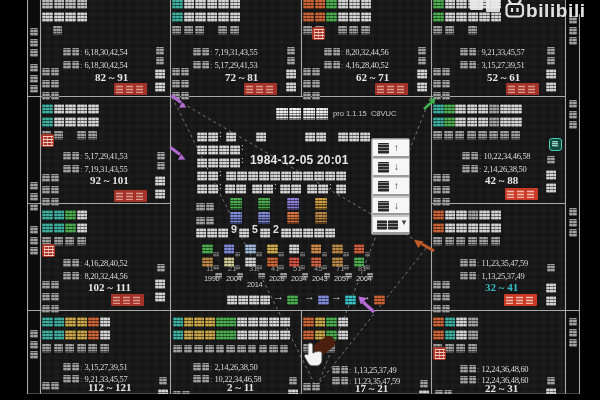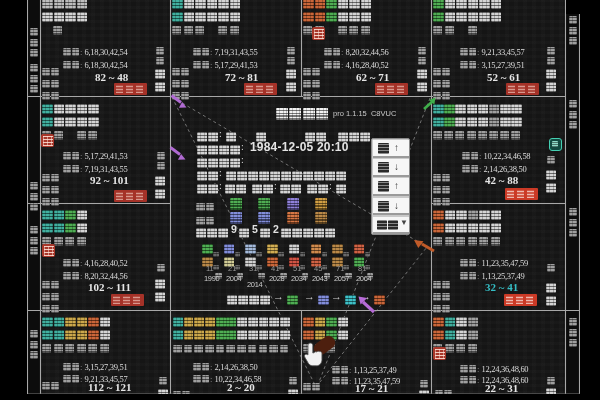--- a/index.html
+++ b/index.html
@@ -85,21 +85,21 @@
       <i style="display:block;width:8px;height:8px;margin-bottom:2.5px;border-radius:1px;opacity:1.0;background-color:#9a9a9a;background-image:repeating-linear-gradient(90deg,rgba(0,0,0,.22) 0 1px,transparent 1px 3.5px),repeating-linear-gradient(0deg,rgba(0,0,0,.5) 0 1.5px,rgba(255,255,255,.05) 1.5px 3px);"></i>
       <i style="display:block;width:8px;height:8px;margin-bottom:2.5px;border-radius:1px;opacity:1.0;background-color:#9a9a9a;background-image:repeating-linear-gradient(90deg,rgba(0,0,0,.22) 0 1px,transparent 1px 3.5px),repeating-linear-gradient(0deg,rgba(0,0,0,.5) 0 1.5px,rgba(255,255,255,.05) 1.5px 3px);"></i>
     </div>
 
 <div>
 <div style="position:absolute;left:42px;top:-5px;height:10.5px;white-space:nowrap;"><i style="display:inline-block;width:10.5px;height:10.5px;margin-right:1.1px;border-radius:1px;opacity:1.0;background-color:#b9b9b9;background-image:repeating-linear-gradient(90deg,rgba(0,0,0,.22) 0 1px,transparent 1px 3.5px),repeating-linear-gradient(0deg,rgba(0,0,0,.5) 0 1.5px,rgba(255,255,255,.05) 1.5px 3px);"></i><i style="display:inline-block;width:10.5px;height:10.5px;margin-right:1.1px;border-radius:1px;opacity:1.0;background-color:#b9b9b9;background-image:repeating-linear-gradient(90deg,rgba(0,0,0,.22) 0 1px,transparent 1px 3.5px),repeating-linear-gradient(0deg,rgba(0,0,0,.5) 0 1.5px,rgba(255,255,255,.05) 1.5px 3px);"></i><i style="display:inline-block;width:10.5px;height:10.5px;margin-right:1.1px;border-radius:1px;opacity:1.0;background-color:#b9b9b9;background-image:repeating-linear-gradient(90deg,rgba(0,0,0,.22) 0 1px,transparent 1px 3.5px),repeating-linear-gradient(0deg,rgba(0,0,0,.5) 0 1.5px,rgba(255,255,255,.05) 1.5px 3px);"></i><i style="display:inline-block;width:10.5px;height:10.5px;margin-right:1.1px;border-radius:1px;opacity:1.0;background-color:#b9b9b9;background-image:repeating-linear-gradient(90deg,rgba(0,0,0,.22) 0 1px,transparent 1px 3.5px),repeating-linear-gradient(0deg,rgba(0,0,0,.5) 0 1.5px,rgba(255,255,255,.05) 1.5px 3px);"></i></div>
 <div style="position:absolute;left:42px;top:8px;height:10.5px;white-space:nowrap;"><i style="display:inline-block;width:10.5px;height:10.5px;margin-right:1.1px;border-radius:1px;opacity:1.0;background-color:#d2d2d2;background-image:repeating-linear-gradient(90deg,rgba(0,0,0,.22) 0 1px,transparent 1px 3.5px),repeating-linear-gradient(0deg,rgba(0,0,0,.5) 0 1.5px,rgba(255,255,255,.05) 1.5px 3px);"></i><i style="display:inline-block;width:10.5px;height:10.5px;margin-right:1.1px;border-radius:1px;opacity:1.0;background-color:#d2d2d2;background-image:repeating-linear-gradient(90deg,rgba(0,0,0,.22) 0 1px,transparent 1px 3.5px),repeating-linear-gradient(0deg,rgba(0,0,0,.5) 0 1.5px,rgba(255,255,255,.05) 1.5px 3px);"></i><i style="display:inline-block;width:10.5px;height:10.5px;margin-right:1.1px;border-radius:1px;opacity:1.0;background-color:#d2d2d2;background-image:repeating-linear-gradient(90deg,rgba(0,0,0,.22) 0 1px,transparent 1px 3.5px),repeating-linear-gradient(0deg,rgba(0,0,0,.5) 0 1.5px,rgba(255,255,255,.05) 1.5px 3px);"></i><i style="display:inline-block;width:10.5px;height:10.5px;margin-right:1.1px;border-radius:1px;opacity:1.0;background-color:#d2d2d2;background-image:repeating-linear-gradient(90deg,rgba(0,0,0,.22) 0 1px,transparent 1px 3.5px),repeating-linear-gradient(0deg,rgba(0,0,0,.5) 0 1.5px,rgba(255,255,255,.05) 1.5px 3px);"></i></div>
 <div style="position:absolute;left:53px;top:21px;height:9px;white-space:nowrap;"><i style="display:inline-block;width:9px;height:9px;margin-right:2.6px;border-radius:1px;opacity:1.0;background-color:#9a9a9a;background-image:repeating-linear-gradient(90deg,rgba(0,0,0,.22) 0 1px,transparent 1px 3.5px),repeating-linear-gradient(0deg,rgba(0,0,0,.5) 0 1.5px,rgba(255,255,255,.05) 1.5px 3px);"></i></div>
 <div style="position:absolute;left:63px;top:47px;white-space:nowrap;"><i style="display:inline-block;width:7.5px;height:7.5px;margin-right:1px;border-radius:1px;background-color:#9a9a9a;background-image:repeating-linear-gradient(90deg,rgba(0,0,0,.22) 0 1px,transparent 1px 3.5px),repeating-linear-gradient(0deg,rgba(0,0,0,.5) 0 1.5px,rgba(255,255,255,.05) 1.5px 3px);vertical-align:top;margin-top:1px;"></i><i style="display:inline-block;width:7.5px;height:7.5px;margin-right:1px;border-radius:1px;background-color:#9a9a9a;background-image:repeating-linear-gradient(90deg,rgba(0,0,0,.22) 0 1px,transparent 1px 3.5px),repeating-linear-gradient(0deg,rgba(0,0,0,.5) 0 1.5px,rgba(255,255,255,.05) 1.5px 3px);vertical-align:top;margin-top:1px;"></i><span style="color:#9a9a9a;font:8.5px 'Liberation Serif',serif;vertical-align:top;">: </span><span style="color:#dcdcdc;font:8.5px 'Liberation Serif',serif;letter-spacing:-0.3px;vertical-align:top;">6,18,30,42,54</span></div>
 <div style="position:absolute;left:63px;top:60px;white-space:nowrap;"><i style="display:inline-block;width:7.5px;height:7.5px;margin-right:1px;border-radius:1px;background-color:#9a9a9a;background-image:repeating-linear-gradient(90deg,rgba(0,0,0,.22) 0 1px,transparent 1px 3.5px),repeating-linear-gradient(0deg,rgba(0,0,0,.5) 0 1.5px,rgba(255,255,255,.05) 1.5px 3px);vertical-align:top;margin-top:1px;"></i><i style="display:inline-block;width:7.5px;height:7.5px;margin-right:1px;border-radius:1px;background-color:#9a9a9a;background-image:repeating-linear-gradient(90deg,rgba(0,0,0,.22) 0 1px,transparent 1px 3.5px),repeating-linear-gradient(0deg,rgba(0,0,0,.5) 0 1.5px,rgba(255,255,255,.05) 1.5px 3px);vertical-align:top;margin-top:1px;"></i><span style="color:#9a9a9a;font:8.5px 'Liberation Serif',serif;vertical-align:top;">: </span><span style="color:#dcdcdc;font:8.5px 'Liberation Serif',serif;letter-spacing:-0.3px;vertical-align:top;">6,18,30,42,54</span></div>
-<div style="position:absolute;left:95px;top:71px;color:#e6e6e6;font:bold 11px 'Liberation Serif',serif;letter-spacing:0px;white-space:nowrap;">82 ~ 48</div>
+<div style="position:absolute;left:95px;top:71px;color:#e6e6e6;font:bold 11px 'Liberation Serif',serif;letter-spacing:0px;white-space:nowrap;">82 ~ 91</div>
 <div style="position:absolute;left:42px;top:62px;height:8.2px;white-space:nowrap;"><i style="display:inline-block;width:8.2px;height:8.2px;margin-right:1.0px;border-radius:1px;opacity:1.0;background-color:#9a9a9a;background-image:repeating-linear-gradient(90deg,rgba(0,0,0,.22) 0 1px,transparent 1px 3.5px),repeating-linear-gradient(0deg,rgba(0,0,0,.5) 0 1.5px,rgba(255,255,255,.05) 1.5px 3px);"></i><i style="display:inline-block;width:8.2px;height:8.2px;margin-right:1.0px;border-radius:1px;opacity:1.0;background-color:#9a9a9a;background-image:repeating-linear-gradient(90deg,rgba(0,0,0,.22) 0 1px,transparent 1px 3.5px),repeating-linear-gradient(0deg,rgba(0,0,0,.5) 0 1.5px,rgba(255,255,255,.05) 1.5px 3px);"></i></div>
       <div style="position:absolute;left:42px;top:74px;height:8.2px;white-space:nowrap;"><i style="display:inline-block;width:8.2px;height:8.2px;margin-right:1.0px;border-radius:1px;opacity:1.0;background-color:#9a9a9a;background-image:repeating-linear-gradient(90deg,rgba(0,0,0,.22) 0 1px,transparent 1px 3.5px),repeating-linear-gradient(0deg,rgba(0,0,0,.5) 0 1.5px,rgba(255,255,255,.05) 1.5px 3px);"></i><i style="display:inline-block;width:8.2px;height:8.2px;margin-right:1.0px;border-radius:1px;opacity:1.0;background-color:#9a9a9a;background-image:repeating-linear-gradient(90deg,rgba(0,0,0,.22) 0 1px,transparent 1px 3.5px),repeating-linear-gradient(0deg,rgba(0,0,0,.5) 0 1.5px,rgba(255,255,255,.05) 1.5px 3px);"></i></div>
       <div style="position:absolute;left:42px;top:86px;height:8.2px;white-space:nowrap;"><i style="display:inline-block;width:8.2px;height:8.2px;margin-right:1.0px;border-radius:1px;opacity:1.0;background-color:#9a9a9a;background-image:repeating-linear-gradient(90deg,rgba(0,0,0,.22) 0 1px,transparent 1px 3.5px),repeating-linear-gradient(0deg,rgba(0,0,0,.5) 0 1.5px,rgba(255,255,255,.05) 1.5px 3px);"></i><i style="display:inline-block;width:8.2px;height:8.2px;margin-right:1.0px;border-radius:1px;opacity:1.0;background-color:#9a9a9a;background-image:repeating-linear-gradient(90deg,rgba(0,0,0,.22) 0 1px,transparent 1px 3.5px),repeating-linear-gradient(0deg,rgba(0,0,0,.5) 0 1.5px,rgba(255,255,255,.05) 1.5px 3px);"></i></div>
 <div style="position:absolute;left:114px;top:83px;width:33px;height:12px;background:#a53228;border-radius:1px;">
         <div style="position:absolute;left:2px;top:2px;width:29px;height:8px;background-image:repeating-linear-gradient(90deg,#e2aaa0 0 7px,transparent 7px 10px);opacity:.85;background-size:auto;background-position:0 0;background-repeat:repeat;-webkit-mask-image:repeating-linear-gradient(0deg,#000 0 1px,rgba(0,0,0,.25) 1px 3px);"></div>
       </div>
 <div style="position:absolute;left:156px;top:47px;width:8px;">
         <i style="display:block;width:8px;height:8px;margin-bottom:2.2px;border-radius:1px;opacity:1.0;background-color:#9a9a9a;background-image:repeating-linear-gradient(90deg,rgba(0,0,0,.22) 0 1px,transparent 1px 3.5px),repeating-linear-gradient(0deg,rgba(0,0,0,.5) 0 1.5px,rgba(255,255,255,.05) 1.5px 3px);"></i>
         <i style="display:block;width:8px;height:8px;margin-bottom:2.2px;border-radius:1px;opacity:1.0;background-color:#9a9a9a;background-image:repeating-linear-gradient(90deg,rgba(0,0,0,.22) 0 1px,transparent 1px 3.5px),repeating-linear-gradient(0deg,rgba(0,0,0,.5) 0 1.5px,rgba(255,255,255,.05) 1.5px 3px);"></i>
       </div>
@@ -296,21 +296,21 @@
         <i style="display:block;width:10px;height:10px;margin-bottom:3px;border-radius:1px;opacity:1.0;background-color:#d2d2d2;background-image:repeating-linear-gradient(90deg,rgba(0,0,0,.22) 0 1px,transparent 1px 3.5px),repeating-linear-gradient(0deg,rgba(0,0,0,.5) 0 1.5px,rgba(255,255,255,.05) 1.5px 3px);"></i>
       </div>
 </div>
 
 <div>
 <div style="position:absolute;left:173px;top:313px;height:9.8px;white-space:nowrap;"><i style="display:inline-block;width:9.8px;height:9.8px;margin-right:0.9px;border-radius:1px;opacity:1.0;background-color:#37ab9a;background-image:repeating-linear-gradient(90deg,rgba(0,0,0,.22) 0 1px,transparent 1px 3.5px),repeating-linear-gradient(0deg,rgba(0,0,0,.5) 0 1.5px,rgba(255,255,255,.05) 1.5px 3px);"></i><i style="display:inline-block;width:9.8px;height:9.8px;margin-right:0.9px;border-radius:1px;opacity:1.0;background-color:#c9a342;background-image:repeating-linear-gradient(90deg,rgba(0,0,0,.22) 0 1px,transparent 1px 3.5px),repeating-linear-gradient(0deg,rgba(0,0,0,.5) 0 1.5px,rgba(255,255,255,.05) 1.5px 3px);"></i><i style="display:inline-block;width:9.8px;height:9.8px;margin-right:0.9px;border-radius:1px;opacity:1.0;background-color:#c9a342;background-image:repeating-linear-gradient(90deg,rgba(0,0,0,.22) 0 1px,transparent 1px 3.5px),repeating-linear-gradient(0deg,rgba(0,0,0,.5) 0 1.5px,rgba(255,255,255,.05) 1.5px 3px);"></i><i style="display:inline-block;width:9.8px;height:9.8px;margin-right:0.9px;border-radius:1px;opacity:1.0;background-color:#c9a342;background-image:repeating-linear-gradient(90deg,rgba(0,0,0,.22) 0 1px,transparent 1px 3.5px),repeating-linear-gradient(0deg,rgba(0,0,0,.5) 0 1.5px,rgba(255,255,255,.05) 1.5px 3px);"></i><i style="display:inline-block;width:9.8px;height:9.8px;margin-right:0.9px;border-radius:1px;opacity:1.0;background-color:#46a94a;background-image:repeating-linear-gradient(90deg,rgba(0,0,0,.22) 0 1px,transparent 1px 3.5px),repeating-linear-gradient(0deg,rgba(0,0,0,.5) 0 1.5px,rgba(255,255,255,.05) 1.5px 3px);"></i><i style="display:inline-block;width:9.8px;height:9.8px;margin-right:0.9px;border-radius:1px;opacity:1.0;background-color:#46a94a;background-image:repeating-linear-gradient(90deg,rgba(0,0,0,.22) 0 1px,transparent 1px 3.5px),repeating-linear-gradient(0deg,rgba(0,0,0,.5) 0 1.5px,rgba(255,255,255,.05) 1.5px 3px);"></i><i style="display:inline-block;width:9.8px;height:9.8px;margin-right:0.9px;border-radius:1px;opacity:1.0;background-color:#d2d2d2;background-image:repeating-linear-gradient(90deg,rgba(0,0,0,.22) 0 1px,transparent 1px 3.5px),repeating-linear-gradient(0deg,rgba(0,0,0,.5) 0 1.5px,rgba(255,255,255,.05) 1.5px 3px);"></i><i style="display:inline-block;width:9.8px;height:9.8px;margin-right:0.9px;border-radius:1px;opacity:1.0;background-color:#d2d2d2;background-image:repeating-linear-gradient(90deg,rgba(0,0,0,.22) 0 1px,transparent 1px 3.5px),repeating-linear-gradient(0deg,rgba(0,0,0,.5) 0 1.5px,rgba(255,255,255,.05) 1.5px 3px);"></i><i style="display:inline-block;width:9.8px;height:9.8px;margin-right:0.9px;border-radius:1px;opacity:1.0;background-color:#d2d2d2;background-image:repeating-linear-gradient(90deg,rgba(0,0,0,.22) 0 1px,transparent 1px 3.5px),repeating-linear-gradient(0deg,rgba(0,0,0,.5) 0 1.5px,rgba(255,255,255,.05) 1.5px 3px);"></i><i style="display:inline-block;width:9.8px;height:9.8px;margin-right:0.9px;border-radius:1px;opacity:1.0;background-color:#d2d2d2;background-image:repeating-linear-gradient(90deg,rgba(0,0,0,.22) 0 1px,transparent 1px 3.5px),repeating-linear-gradient(0deg,rgba(0,0,0,.5) 0 1.5px,rgba(255,255,255,.05) 1.5px 3px);"></i><i style="display:inline-block;width:9.8px;height:9.8px;margin-right:0.9px;border-radius:1px;opacity:1.0;background-color:#d2d2d2;background-image:repeating-linear-gradient(90deg,rgba(0,0,0,.22) 0 1px,transparent 1px 3.5px),repeating-linear-gradient(0deg,rgba(0,0,0,.5) 0 1.5px,rgba(255,255,255,.05) 1.5px 3px);"></i></div>
 <div style="position:absolute;left:173px;top:326px;height:9.8px;white-space:nowrap;"><i style="display:inline-block;width:9.8px;height:9.8px;margin-right:0.9px;border-radius:1px;opacity:1.0;background-color:#37ab9a;background-image:repeating-linear-gradient(90deg,rgba(0,0,0,.22) 0 1px,transparent 1px 3.5px),repeating-linear-gradient(0deg,rgba(0,0,0,.5) 0 1.5px,rgba(255,255,255,.05) 1.5px 3px);"></i><i style="display:inline-block;width:9.8px;height:9.8px;margin-right:0.9px;border-radius:1px;opacity:1.0;background-color:#c9a342;background-image:repeating-linear-gradient(90deg,rgba(0,0,0,.22) 0 1px,transparent 1px 3.5px),repeating-linear-gradient(0deg,rgba(0,0,0,.5) 0 1.5px,rgba(255,255,255,.05) 1.5px 3px);"></i><i style="display:inline-block;width:9.8px;height:9.8px;margin-right:0.9px;border-radius:1px;opacity:1.0;background-color:#c9a342;background-image:repeating-linear-gradient(90deg,rgba(0,0,0,.22) 0 1px,transparent 1px 3.5px),repeating-linear-gradient(0deg,rgba(0,0,0,.5) 0 1.5px,rgba(255,255,255,.05) 1.5px 3px);"></i><i style="display:inline-block;width:9.8px;height:9.8px;margin-right:0.9px;border-radius:1px;opacity:1.0;background-color:#c9a342;background-image:repeating-linear-gradient(90deg,rgba(0,0,0,.22) 0 1px,transparent 1px 3.5px),repeating-linear-gradient(0deg,rgba(0,0,0,.5) 0 1.5px,rgba(255,255,255,.05) 1.5px 3px);"></i><i style="display:inline-block;width:9.8px;height:9.8px;margin-right:0.9px;border-radius:1px;opacity:1.0;background-color:#46a94a;background-image:repeating-linear-gradient(90deg,rgba(0,0,0,.22) 0 1px,transparent 1px 3.5px),repeating-linear-gradient(0deg,rgba(0,0,0,.5) 0 1.5px,rgba(255,255,255,.05) 1.5px 3px);"></i><i style="display:inline-block;width:9.8px;height:9.8px;margin-right:0.9px;border-radius:1px;opacity:1.0;background-color:#46a94a;background-image:repeating-linear-gradient(90deg,rgba(0,0,0,.22) 0 1px,transparent 1px 3.5px),repeating-linear-gradient(0deg,rgba(0,0,0,.5) 0 1.5px,rgba(255,255,255,.05) 1.5px 3px);"></i><i style="display:inline-block;width:9.8px;height:9.8px;margin-right:0.9px;border-radius:1px;opacity:1.0;background-color:#d2d2d2;background-image:repeating-linear-gradient(90deg,rgba(0,0,0,.22) 0 1px,transparent 1px 3.5px),repeating-linear-gradient(0deg,rgba(0,0,0,.5) 0 1.5px,rgba(255,255,255,.05) 1.5px 3px);"></i><i style="display:inline-block;width:9.8px;height:9.8px;margin-right:0.9px;border-radius:1px;opacity:1.0;background-color:#d2d2d2;background-image:repeating-linear-gradient(90deg,rgba(0,0,0,.22) 0 1px,transparent 1px 3.5px),repeating-linear-gradient(0deg,rgba(0,0,0,.5) 0 1.5px,rgba(255,255,255,.05) 1.5px 3px);"></i><i style="display:inline-block;width:9.8px;height:9.8px;margin-right:0.9px;border-radius:1px;opacity:1.0;background-color:#d2d2d2;background-image:repeating-linear-gradient(90deg,rgba(0,0,0,.22) 0 1px,transparent 1px 3.5px),repeating-linear-gradient(0deg,rgba(0,0,0,.5) 0 1.5px,rgba(255,255,255,.05) 1.5px 3px);"></i><i style="display:inline-block;width:9.8px;height:9.8px;margin-right:0.9px;border-radius:1px;opacity:1.0;background-color:#d2d2d2;background-image:repeating-linear-gradient(90deg,rgba(0,0,0,.22) 0 1px,transparent 1px 3.5px),repeating-linear-gradient(0deg,rgba(0,0,0,.5) 0 1.5px,rgba(255,255,255,.05) 1.5px 3px);"></i><i style="display:inline-block;width:9.8px;height:9.8px;margin-right:0.9px;border-radius:1px;opacity:1.0;background-color:#d2d2d2;background-image:repeating-linear-gradient(90deg,rgba(0,0,0,.22) 0 1px,transparent 1px 3.5px),repeating-linear-gradient(0deg,rgba(0,0,0,.5) 0 1.5px,rgba(255,255,255,.05) 1.5px 3px);"></i></div>
 <div style="position:absolute;left:173px;top:339px;height:8.5px;white-space:nowrap;"><i style="display:inline-block;width:8.5px;height:8.5px;margin-right:2.2px;border-radius:1px;opacity:1.0;background-color:#9a9a9a;background-image:repeating-linear-gradient(90deg,rgba(0,0,0,.22) 0 1px,transparent 1px 3.5px),repeating-linear-gradient(0deg,rgba(0,0,0,.5) 0 1.5px,rgba(255,255,255,.05) 1.5px 3px);"></i><i style="display:inline-block;width:8.5px;height:8.5px;margin-right:2.2px;border-radius:1px;opacity:1.0;background-color:#9a9a9a;background-image:repeating-linear-gradient(90deg,rgba(0,0,0,.22) 0 1px,transparent 1px 3.5px),repeating-linear-gradient(0deg,rgba(0,0,0,.5) 0 1.5px,rgba(255,255,255,.05) 1.5px 3px);"></i><i style="display:inline-block;width:8.5px;height:8.5px;margin-right:2.2px;border-radius:1px;opacity:1.0;background-color:#9a9a9a;background-image:repeating-linear-gradient(90deg,rgba(0,0,0,.22) 0 1px,transparent 1px 3.5px),repeating-linear-gradient(0deg,rgba(0,0,0,.5) 0 1.5px,rgba(255,255,255,.05) 1.5px 3px);"></i><i style="display:inline-block;width:8.5px;height:8.5px;margin-right:2.2px;border-radius:1px;opacity:1.0;background-color:#9a9a9a;background-image:repeating-linear-gradient(90deg,rgba(0,0,0,.22) 0 1px,transparent 1px 3.5px),repeating-linear-gradient(0deg,rgba(0,0,0,.5) 0 1.5px,rgba(255,255,255,.05) 1.5px 3px);"></i><i style="display:inline-block;width:8.5px;height:8.5px;margin-right:2.2px;border-radius:1px;opacity:1.0;background-color:#9a9a9a;background-image:repeating-linear-gradient(90deg,rgba(0,0,0,.22) 0 1px,transparent 1px 3.5px),repeating-linear-gradient(0deg,rgba(0,0,0,.5) 0 1.5px,rgba(255,255,255,.05) 1.5px 3px);"></i><i style="display:inline-block;width:8.5px;height:8.5px;margin-right:2.2px;border-radius:1px;opacity:1.0;background-color:#9a9a9a;background-image:repeating-linear-gradient(90deg,rgba(0,0,0,.22) 0 1px,transparent 1px 3.5px),repeating-linear-gradient(0deg,rgba(0,0,0,.5) 0 1.5px,rgba(255,255,255,.05) 1.5px 3px);"></i><i style="display:inline-block;width:8.5px;height:8.5px;margin-right:2.2px;border-radius:1px;opacity:1.0;background-color:#9a9a9a;background-image:repeating-linear-gradient(90deg,rgba(0,0,0,.22) 0 1px,transparent 1px 3.5px),repeating-linear-gradient(0deg,rgba(0,0,0,.5) 0 1.5px,rgba(255,255,255,.05) 1.5px 3px);"></i><i style="display:inline-block;width:8.5px;height:8.5px;margin-right:2.2px;border-radius:1px;opacity:1.0;background-color:#9a9a9a;background-image:repeating-linear-gradient(90deg,rgba(0,0,0,.22) 0 1px,transparent 1px 3.5px),repeating-linear-gradient(0deg,rgba(0,0,0,.5) 0 1.5px,rgba(255,255,255,.05) 1.5px 3px);"></i><i style="display:inline-block;width:8.5px;height:8.5px;margin-right:2.2px;border-radius:1px;opacity:1.0;background-color:#9a9a9a;background-image:repeating-linear-gradient(90deg,rgba(0,0,0,.22) 0 1px,transparent 1px 3.5px),repeating-linear-gradient(0deg,rgba(0,0,0,.5) 0 1.5px,rgba(255,255,255,.05) 1.5px 3px);"></i><i style="display:inline-block;width:8.5px;height:8.5px;margin-right:2.2px;border-radius:1px;opacity:1.0;background-color:#9a9a9a;background-image:repeating-linear-gradient(90deg,rgba(0,0,0,.22) 0 1px,transparent 1px 3.5px),repeating-linear-gradient(0deg,rgba(0,0,0,.5) 0 1.5px,rgba(255,255,255,.05) 1.5px 3px);"></i><i style="display:inline-block;width:8.5px;height:8.5px;margin-right:2.2px;border-radius:1px;opacity:1.0;background-color:#9a9a9a;background-image:repeating-linear-gradient(90deg,rgba(0,0,0,.22) 0 1px,transparent 1px 3.5px),repeating-linear-gradient(0deg,rgba(0,0,0,.5) 0 1.5px,rgba(255,255,255,.05) 1.5px 3px);"></i></div>
 <div style="position:absolute;left:193px;top:362px;white-space:nowrap;"><i style="display:inline-block;width:7.5px;height:7.5px;margin-right:1px;border-radius:1px;background-color:#9a9a9a;background-image:repeating-linear-gradient(90deg,rgba(0,0,0,.22) 0 1px,transparent 1px 3.5px),repeating-linear-gradient(0deg,rgba(0,0,0,.5) 0 1.5px,rgba(255,255,255,.05) 1.5px 3px);vertical-align:top;margin-top:1px;"></i><i style="display:inline-block;width:7.5px;height:7.5px;margin-right:1px;border-radius:1px;background-color:#9a9a9a;background-image:repeating-linear-gradient(90deg,rgba(0,0,0,.22) 0 1px,transparent 1px 3.5px),repeating-linear-gradient(0deg,rgba(0,0,0,.5) 0 1.5px,rgba(255,255,255,.05) 1.5px 3px);vertical-align:top;margin-top:1px;"></i><span style="color:#9a9a9a;font:8.5px 'Liberation Serif',serif;vertical-align:top;">: </span><span style="color:#dcdcdc;font:8.5px 'Liberation Serif',serif;letter-spacing:-0.3px;vertical-align:top;">2,14,26,38,50</span></div>
 <div style="position:absolute;left:193px;top:374px;white-space:nowrap;"><i style="display:inline-block;width:7.5px;height:7.5px;margin-right:1px;border-radius:1px;background-color:#9a9a9a;background-image:repeating-linear-gradient(90deg,rgba(0,0,0,.22) 0 1px,transparent 1px 3.5px),repeating-linear-gradient(0deg,rgba(0,0,0,.5) 0 1.5px,rgba(255,255,255,.05) 1.5px 3px);vertical-align:top;margin-top:1px;"></i><i style="display:inline-block;width:7.5px;height:7.5px;margin-right:1px;border-radius:1px;background-color:#9a9a9a;background-image:repeating-linear-gradient(90deg,rgba(0,0,0,.22) 0 1px,transparent 1px 3.5px),repeating-linear-gradient(0deg,rgba(0,0,0,.5) 0 1.5px,rgba(255,255,255,.05) 1.5px 3px);vertical-align:top;margin-top:1px;"></i><span style="color:#9a9a9a;font:8.5px 'Liberation Serif',serif;vertical-align:top;">: </span><span style="color:#dcdcdc;font:8.5px 'Liberation Serif',serif;letter-spacing:-0.3px;vertical-align:top;">10,22,34,46,58</span></div>
-<div style="position:absolute;left:227px;top:381px;color:#e6e6e6;font:bold 11px 'Liberation Serif',serif;letter-spacing:0px;white-space:nowrap;">2 ~ 20</div>
+<div style="position:absolute;left:227px;top:381px;color:#e6e6e6;font:bold 11px 'Liberation Serif',serif;letter-spacing:0px;white-space:nowrap;">2 ~ 11</div>
 <div style="position:absolute;left:173px;top:385px;height:8.2px;white-space:nowrap;"><i style="display:inline-block;width:8.2px;height:8.2px;margin-right:1.0px;border-radius:1px;opacity:1.0;background-color:#9a9a9a;background-image:repeating-linear-gradient(90deg,rgba(0,0,0,.22) 0 1px,transparent 1px 3.5px),repeating-linear-gradient(0deg,rgba(0,0,0,.5) 0 1.5px,rgba(255,255,255,.05) 1.5px 3px);"></i><i style="display:inline-block;width:8.2px;height:8.2px;margin-right:1.0px;border-radius:1px;opacity:1.0;background-color:#9a9a9a;background-image:repeating-linear-gradient(90deg,rgba(0,0,0,.22) 0 1px,transparent 1px 3.5px),repeating-linear-gradient(0deg,rgba(0,0,0,.5) 0 1.5px,rgba(255,255,255,.05) 1.5px 3px);"></i></div>
       <div style="position:absolute;left:173px;top:397px;height:8.2px;white-space:nowrap;"></div>
 <div style="position:absolute;left:289px;top:377px;width:8px;">
         <i style="display:block;width:8px;height:8px;margin-bottom:2.2px;border-radius:1px;opacity:1.0;background-color:#9a9a9a;background-image:repeating-linear-gradient(90deg,rgba(0,0,0,.22) 0 1px,transparent 1px 3.5px),repeating-linear-gradient(0deg,rgba(0,0,0,.5) 0 1.5px,rgba(255,255,255,.05) 1.5px 3px);"></i>
       </div>
 <div style="position:absolute;left:288px;top:389px;width:10px;">
         <i style="display:block;width:10px;height:10px;margin-bottom:3px;border-radius:1px;opacity:1.0;background-color:#d2d2d2;background-image:repeating-linear-gradient(90deg,rgba(0,0,0,.22) 0 1px,transparent 1px 3.5px),repeating-linear-gradient(0deg,rgba(0,0,0,.5) 0 1.5px,rgba(255,255,255,.05) 1.5px 3px);"></i>
       </div>
 </div>
 
@@ -355,24 +355,24 @@
 <div style="position:absolute;left:276px;top:106px;height:12px;white-space:nowrap;"><i style="display:inline-block;width:12px;height:12px;margin-right:1.3px;border-radius:1px;opacity:0.55;background-color:#f2f2f2;background-image:repeating-linear-gradient(90deg,rgba(0,0,0,.22) 0 1px,transparent 1px 3.5px),repeating-linear-gradient(0deg,rgba(0,0,0,.5) 0 1.5px,rgba(255,255,255,.05) 1.5px 3px);"></i><i style="display:inline-block;width:12px;height:12px;margin-right:1.3px;border-radius:1px;opacity:0.55;background-color:#f2f2f2;background-image:repeating-linear-gradient(90deg,rgba(0,0,0,.22) 0 1px,transparent 1px 3.5px),repeating-linear-gradient(0deg,rgba(0,0,0,.5) 0 1.5px,rgba(255,255,255,.05) 1.5px 3px);"></i><i style="display:inline-block;width:12px;height:12px;margin-right:1.3px;border-radius:1px;opacity:0.55;background-color:#f2f2f2;background-image:repeating-linear-gradient(90deg,rgba(0,0,0,.22) 0 1px,transparent 1px 3.5px),repeating-linear-gradient(0deg,rgba(0,0,0,.5) 0 1.5px,rgba(255,255,255,.05) 1.5px 3px);"></i><i style="display:inline-block;width:12px;height:12px;margin-right:1.3px;border-radius:1px;opacity:0.55;background-color:#f2f2f2;background-image:repeating-linear-gradient(90deg,rgba(0,0,0,.22) 0 1px,transparent 1px 3.5px),repeating-linear-gradient(0deg,rgba(0,0,0,.5) 0 1.5px,rgba(255,255,255,.05) 1.5px 3px);"></i></div>
 <div style="position:absolute;left:333px;top:109px;color:#c9c9c9;font:7.5px 'Liberation Sans',sans-serif;">pro 1.1.15&nbsp;&nbsp;C8VUC</div>
 
 <div style="position:absolute;left:197px;top:128px;height:10px;white-space:nowrap;"><i style="display:inline-block;width:10px;height:10px;margin-right:1.0px;border-radius:1px;opacity:1.0;background-color:#d2d2d2;background-image:repeating-linear-gradient(90deg,rgba(0,0,0,.22) 0 1px,transparent 1px 3.5px),repeating-linear-gradient(0deg,rgba(0,0,0,.5) 0 1.5px,rgba(255,255,255,.05) 1.5px 3px);"></i><i style="display:inline-block;width:10px;height:10px;margin-right:1.0px;border-radius:1px;opacity:1.0;background-color:#d2d2d2;background-image:repeating-linear-gradient(90deg,rgba(0,0,0,.22) 0 1px,transparent 1px 3.5px),repeating-linear-gradient(0deg,rgba(0,0,0,.5) 0 1.5px,rgba(255,255,255,.05) 1.5px 3px);"></i></div>
 <div style="position:absolute;left:219px;top:128px;color:#d6d6d6;font:10px 'Liberation Serif',serif;">:</div>
 <div style="position:absolute;left:226px;top:128px;height:10px;white-space:nowrap;"><i style="display:inline-block;width:10px;height:10px;margin-right:5.0px;border-radius:1px;opacity:1.0;background-color:#d2d2d2;background-image:repeating-linear-gradient(90deg,rgba(0,0,0,.22) 0 1px,transparent 1px 3.5px),repeating-linear-gradient(0deg,rgba(0,0,0,.5) 0 1.5px,rgba(255,255,255,.05) 1.5px 3px);"></i><i style="display:inline-block;width:10px;height:10px;margin-right:5.0px;"></i><i style="display:inline-block;width:10px;height:10px;margin-right:5.0px;border-radius:1px;opacity:1.0;background-color:#d2d2d2;background-image:repeating-linear-gradient(90deg,rgba(0,0,0,.22) 0 1px,transparent 1px 3.5px),repeating-linear-gradient(0deg,rgba(0,0,0,.5) 0 1.5px,rgba(255,255,255,.05) 1.5px 3px);"></i></div>
 <div style="position:absolute;left:305px;top:128px;height:10px;white-space:nowrap;"><i style="display:inline-block;width:10px;height:10px;margin-right:1.0px;border-radius:1px;opacity:1.0;background-color:#d2d2d2;background-image:repeating-linear-gradient(90deg,rgba(0,0,0,.22) 0 1px,transparent 1px 3.5px),repeating-linear-gradient(0deg,rgba(0,0,0,.5) 0 1.5px,rgba(255,255,255,.05) 1.5px 3px);"></i><i style="display:inline-block;width:10px;height:10px;margin-right:1.0px;border-radius:1px;opacity:1.0;background-color:#d2d2d2;background-image:repeating-linear-gradient(90deg,rgba(0,0,0,.22) 0 1px,transparent 1px 3.5px),repeating-linear-gradient(0deg,rgba(0,0,0,.5) 0 1.5px,rgba(255,255,255,.05) 1.5px 3px);"></i><i style="display:inline-block;width:10px;height:10px;margin-right:1.0px;"></i><i style="display:inline-block;width:10px;height:10px;margin-right:1.0px;border-radius:1px;opacity:1.0;background-color:#d2d2d2;background-image:repeating-linear-gradient(90deg,rgba(0,0,0,.22) 0 1px,transparent 1px 3.5px),repeating-linear-gradient(0deg,rgba(0,0,0,.5) 0 1.5px,rgba(255,255,255,.05) 1.5px 3px);"></i><i style="display:inline-block;width:10px;height:10px;margin-right:1.0px;border-radius:1px;opacity:1.0;background-color:#d2d2d2;background-image:repeating-linear-gradient(90deg,rgba(0,0,0,.22) 0 1px,transparent 1px 3.5px),repeating-linear-gradient(0deg,rgba(0,0,0,.5) 0 1.5px,rgba(255,255,255,.05) 1.5px 3px);"></i><i style="display:inline-block;width:10px;height:10px;margin-right:1.0px;border-radius:1px;opacity:1.0;background-color:#d2d2d2;background-image:repeating-linear-gradient(90deg,rgba(0,0,0,.22) 0 1px,transparent 1px 3.5px),repeating-linear-gradient(0deg,rgba(0,0,0,.5) 0 1.5px,rgba(255,255,255,.05) 1.5px 3px);"></i></div>
 
 <div style="position:absolute;left:197px;top:141px;height:10px;white-space:nowrap;"><i style="display:inline-block;width:10px;height:10px;margin-right:1.0px;border-radius:1px;opacity:1.0;background-color:#d2d2d2;background-image:repeating-linear-gradient(90deg,rgba(0,0,0,.22) 0 1px,transparent 1px 3.5px),repeating-linear-gradient(0deg,rgba(0,0,0,.5) 0 1.5px,rgba(255,255,255,.05) 1.5px 3px);"></i><i style="display:inline-block;width:10px;height:10px;margin-right:1.0px;border-radius:1px;opacity:1.0;background-color:#d2d2d2;background-image:repeating-linear-gradient(90deg,rgba(0,0,0,.22) 0 1px,transparent 1px 3.5px),repeating-linear-gradient(0deg,rgba(0,0,0,.5) 0 1.5px,rgba(255,255,255,.05) 1.5px 3px);"></i><i style="display:inline-block;width:10px;height:10px;margin-right:1.0px;border-radius:1px;opacity:1.0;background-color:#d2d2d2;background-image:repeating-linear-gradient(90deg,rgba(0,0,0,.22) 0 1px,transparent 1px 3.5px),repeating-linear-gradient(0deg,rgba(0,0,0,.5) 0 1.5px,rgba(255,255,255,.05) 1.5px 3px);"></i><i style="display:inline-block;width:10px;height:10px;margin-right:1.0px;border-radius:1px;opacity:1.0;background-color:#d2d2d2;background-image:repeating-linear-gradient(90deg,rgba(0,0,0,.22) 0 1px,transparent 1px 3.5px),repeating-linear-gradient(0deg,rgba(0,0,0,.5) 0 1.5px,rgba(255,255,255,.05) 1.5px 3px);"></i></div>
 <div style="position:absolute;left:241px;top:141px;color:#d6d6d6;font:10px 'Liberation Serif',serif;">:</div>
-<div style="position:absolute;left:250px;top:140px;color:#e4e4e4;font:bold 12px 'Liberation Sans',sans-serif;letter-spacing:0.2px;">1984-12-05 20:10</div>
 
 <div style="position:absolute;left:197px;top:154px;height:10px;white-space:nowrap;"><i style="display:inline-block;width:10px;height:10px;margin-right:1.0px;border-radius:1px;opacity:1.0;background-color:#d2d2d2;background-image:repeating-linear-gradient(90deg,rgba(0,0,0,.22) 0 1px,transparent 1px 3.5px),repeating-linear-gradient(0deg,rgba(0,0,0,.5) 0 1.5px,rgba(255,255,255,.05) 1.5px 3px);"></i><i style="display:inline-block;width:10px;height:10px;margin-right:1.0px;border-radius:1px;opacity:1.0;background-color:#d2d2d2;background-image:repeating-linear-gradient(90deg,rgba(0,0,0,.22) 0 1px,transparent 1px 3.5px),repeating-linear-gradient(0deg,rgba(0,0,0,.5) 0 1.5px,rgba(255,255,255,.05) 1.5px 3px);"></i><i style="display:inline-block;width:10px;height:10px;margin-right:1.0px;border-radius:1px;opacity:1.0;background-color:#d2d2d2;background-image:repeating-linear-gradient(90deg,rgba(0,0,0,.22) 0 1px,transparent 1px 3.5px),repeating-linear-gradient(0deg,rgba(0,0,0,.5) 0 1.5px,rgba(255,255,255,.05) 1.5px 3px);"></i><i style="display:inline-block;width:10px;height:10px;margin-right:1.0px;border-radius:1px;opacity:1.0;background-color:#d2d2d2;background-image:repeating-linear-gradient(90deg,rgba(0,0,0,.22) 0 1px,transparent 1px 3.5px),repeating-linear-gradient(0deg,rgba(0,0,0,.5) 0 1.5px,rgba(255,255,255,.05) 1.5px 3px);"></i></div>
 <div style="position:absolute;left:241px;top:154px;color:#d6d6d6;font:10px 'Liberation Serif',serif;">:</div>
+<div style="position:absolute;left:250px;top:153px;color:#e4e4e4;font:bold 12px 'Liberation Sans',sans-serif;letter-spacing:0.2px;">1984-12-05 20:01</div>
 
 <div style="position:absolute;left:197px;top:167px;height:10px;white-space:nowrap;"><i style="display:inline-block;width:10px;height:10px;margin-right:1.0px;border-radius:1px;opacity:1.0;background-color:#d2d2d2;background-image:repeating-linear-gradient(90deg,rgba(0,0,0,.22) 0 1px,transparent 1px 3.5px),repeating-linear-gradient(0deg,rgba(0,0,0,.5) 0 1.5px,rgba(255,255,255,.05) 1.5px 3px);"></i><i style="display:inline-block;width:10px;height:10px;margin-right:1.0px;border-radius:1px;opacity:1.0;background-color:#d2d2d2;background-image:repeating-linear-gradient(90deg,rgba(0,0,0,.22) 0 1px,transparent 1px 3.5px),repeating-linear-gradient(0deg,rgba(0,0,0,.5) 0 1.5px,rgba(255,255,255,.05) 1.5px 3px);"></i></div>
 <div style="position:absolute;left:219px;top:167px;color:#d6d6d6;font:10px 'Liberation Serif',serif;">:</div>
 <div style="position:absolute;left:226px;top:167px;height:10px;white-space:nowrap;"><i style="display:inline-block;width:10px;height:10px;margin-right:1.0px;border-radius:1px;opacity:1.0;background-color:#d2d2d2;background-image:repeating-linear-gradient(90deg,rgba(0,0,0,.22) 0 1px,transparent 1px 3.5px),repeating-linear-gradient(0deg,rgba(0,0,0,.5) 0 1.5px,rgba(255,255,255,.05) 1.5px 3px);"></i><i style="display:inline-block;width:10px;height:10px;margin-right:1.0px;border-radius:1px;opacity:1.0;background-color:#d2d2d2;background-image:repeating-linear-gradient(90deg,rgba(0,0,0,.22) 0 1px,transparent 1px 3.5px),repeating-linear-gradient(0deg,rgba(0,0,0,.5) 0 1.5px,rgba(255,255,255,.05) 1.5px 3px);"></i><i style="display:inline-block;width:10px;height:10px;margin-right:1.0px;border-radius:1px;opacity:1.0;background-color:#d2d2d2;background-image:repeating-linear-gradient(90deg,rgba(0,0,0,.22) 0 1px,transparent 1px 3.5px),repeating-linear-gradient(0deg,rgba(0,0,0,.5) 0 1.5px,rgba(255,255,255,.05) 1.5px 3px);"></i><i style="display:inline-block;width:10px;height:10px;margin-right:1.0px;border-radius:1px;opacity:1.0;background-color:#d2d2d2;background-image:repeating-linear-gradient(90deg,rgba(0,0,0,.22) 0 1px,transparent 1px 3.5px),repeating-linear-gradient(0deg,rgba(0,0,0,.5) 0 1.5px,rgba(255,255,255,.05) 1.5px 3px);"></i><i style="display:inline-block;width:10px;height:10px;margin-right:1.0px;border-radius:1px;opacity:1.0;background-color:#d2d2d2;background-image:repeating-linear-gradient(90deg,rgba(0,0,0,.22) 0 1px,transparent 1px 3.5px),repeating-linear-gradient(0deg,rgba(0,0,0,.5) 0 1.5px,rgba(255,255,255,.05) 1.5px 3px);"></i><i style="display:inline-block;width:10px;height:10px;margin-right:1.0px;border-radius:1px;opacity:1.0;background-color:#d2d2d2;background-image:repeating-linear-gradient(90deg,rgba(0,0,0,.22) 0 1px,transparent 1px 3.5px),repeating-linear-gradient(0deg,rgba(0,0,0,.5) 0 1.5px,rgba(255,255,255,.05) 1.5px 3px);"></i><i style="display:inline-block;width:10px;height:10px;margin-right:1.0px;border-radius:1px;opacity:1.0;background-color:#d2d2d2;background-image:repeating-linear-gradient(90deg,rgba(0,0,0,.22) 0 1px,transparent 1px 3.5px),repeating-linear-gradient(0deg,rgba(0,0,0,.5) 0 1.5px,rgba(255,255,255,.05) 1.5px 3px);"></i><i style="display:inline-block;width:10px;height:10px;margin-right:1.0px;border-radius:1px;opacity:1.0;background-color:#d2d2d2;background-image:repeating-linear-gradient(90deg,rgba(0,0,0,.22) 0 1px,transparent 1px 3.5px),repeating-linear-gradient(0deg,rgba(0,0,0,.5) 0 1.5px,rgba(255,255,255,.05) 1.5px 3px);"></i><i style="display:inline-block;width:10px;height:10px;margin-right:1.0px;border-radius:1px;opacity:1.0;background-color:#d2d2d2;background-image:repeating-linear-gradient(90deg,rgba(0,0,0,.22) 0 1px,transparent 1px 3.5px),repeating-linear-gradient(0deg,rgba(0,0,0,.5) 0 1.5px,rgba(255,255,255,.05) 1.5px 3px);"></i><i style="display:inline-block;width:10px;height:10px;margin-right:1.0px;border-radius:1px;opacity:1.0;background-color:#d2d2d2;background-image:repeating-linear-gradient(90deg,rgba(0,0,0,.22) 0 1px,transparent 1px 3.5px),repeating-linear-gradient(0deg,rgba(0,0,0,.5) 0 1.5px,rgba(255,255,255,.05) 1.5px 3px);"></i><i style="display:inline-block;width:10px;height:10px;margin-right:1.0px;border-radius:1px;opacity:1.0;background-color:#d2d2d2;background-image:repeating-linear-gradient(90deg,rgba(0,0,0,.22) 0 1px,transparent 1px 3.5px),repeating-linear-gradient(0deg,rgba(0,0,0,.5) 0 1.5px,rgba(255,255,255,.05) 1.5px 3px);"></i></div>
 
 <div style="position:absolute;left:197px;top:180px;height:10px;white-space:nowrap;"><i style="display:inline-block;width:10px;height:10px;margin-right:1.0px;border-radius:1px;opacity:1.0;background-color:#d2d2d2;background-image:repeating-linear-gradient(90deg,rgba(0,0,0,.22) 0 1px,transparent 1px 3.5px),repeating-linear-gradient(0deg,rgba(0,0,0,.5) 0 1.5px,rgba(255,255,255,.05) 1.5px 3px);"></i><i style="display:inline-block;width:10px;height:10px;margin-right:1.0px;border-radius:1px;opacity:1.0;background-color:#d2d2d2;background-image:repeating-linear-gradient(90deg,rgba(0,0,0,.22) 0 1px,transparent 1px 3.5px),repeating-linear-gradient(0deg,rgba(0,0,0,.5) 0 1.5px,rgba(255,255,255,.05) 1.5px 3px);"></i></div>
 <div style="position:absolute;left:219px;top:180px;color:#d6d6d6;font:10px 'Liberation Serif',serif;">:</div>
 <div style="position:absolute;left:225px;top:180px;height:10px;white-space:nowrap;"><i style="display:inline-block;width:10px;height:10px;margin-right:1.0px;border-radius:1px;opacity:1.0;background-color:#d2d2d2;background-image:repeating-linear-gradient(90deg,rgba(0,0,0,.22) 0 1px,transparent 1px 3.5px),repeating-linear-gradient(0deg,rgba(0,0,0,.5) 0 1.5px,rgba(255,255,255,.05) 1.5px 3px);"></i><i style="display:inline-block;width:10px;height:10px;margin-right:1.0px;border-radius:1px;opacity:1.0;background-color:#d2d2d2;background-image:repeating-linear-gradient(90deg,rgba(0,0,0,.22) 0 1px,transparent 1px 3.5px),repeating-linear-gradient(0deg,rgba(0,0,0,.5) 0 1.5px,rgba(255,255,255,.05) 1.5px 3px);"></i></div>
 <div style="position:absolute;left:252px;top:180px;height:10px;white-space:nowrap;"><i style="display:inline-block;width:10px;height:10px;margin-right:1.0px;border-radius:1px;opacity:1.0;background-color:#d2d2d2;background-image:repeating-linear-gradient(90deg,rgba(0,0,0,.22) 0 1px,transparent 1px 3.5px),repeating-linear-gradient(0deg,rgba(0,0,0,.5) 0 1.5px,rgba(255,255,255,.05) 1.5px 3px);"></i><i style="display:inline-block;width:10px;height:10px;margin-right:1.0px;border-radius:1px;opacity:1.0;background-color:#d2d2d2;background-image:repeating-linear-gradient(90deg,rgba(0,0,0,.22) 0 1px,transparent 1px 3.5px),repeating-linear-gradient(0deg,rgba(0,0,0,.5) 0 1.5px,rgba(255,255,255,.05) 1.5px 3px);"></i></div>
 <div style="position:absolute;left:274px;top:180px;color:#d6d6d6;font:10px 'Liberation Serif',serif;">:</div>
@@ -529,12 +529,27 @@
 </svg>
 
 <div style="position:absolute;left:0;top:394px;width:600px;height:6px;background:#000;"></div>
 
 <div style="position:absolute;left:0;top:0;width:27px;height:400px;background:#000;"></div>
 
 <div style="position:absolute;left:580px;top:0;width:20px;height:400px;background:#000;"></div>
 
 <div style="position:absolute;left:566px;top:0;width:14px;height:14px;background:#000;"></div>
 
+<div style="position:absolute;left:462px;top:0;width:138px;height:26px;">
+<svg width="138" height="26">
+<g fill="#ececec" opacity=".92">
+<rect x="8" y="0" width="13" height="10" rx="1"></rect>
+          <rect x="24" y="0" width="14" height="12" rx="1"></rect>
+</g>
+<g fill="none" stroke="#ececec" stroke-width="2.2" opacity=".95">
+<rect x="44.5" y="4" width="16.5" height="12.5" rx="3.2"></rect>
+<line x1="49" y1="3.5" x2="46.5" y2="0"></line>
+          <line x1="56.5" y1="3.5" x2="59" y2="0"></line>
+<line x1="50" y1="8" x2="50" y2="12"></line>
+          <line x1="55.5" y1="8" x2="55.5" y2="12"></line>
+</g>
+<text x="64" y="16.5" fill="#ececec" opacity=".95" style="font:bold 19px 'Liberation Sans',sans-serif;letter-spacing:0.6px;">bilibili</text>
+</svg></div>
 </div>
 </body></html>

